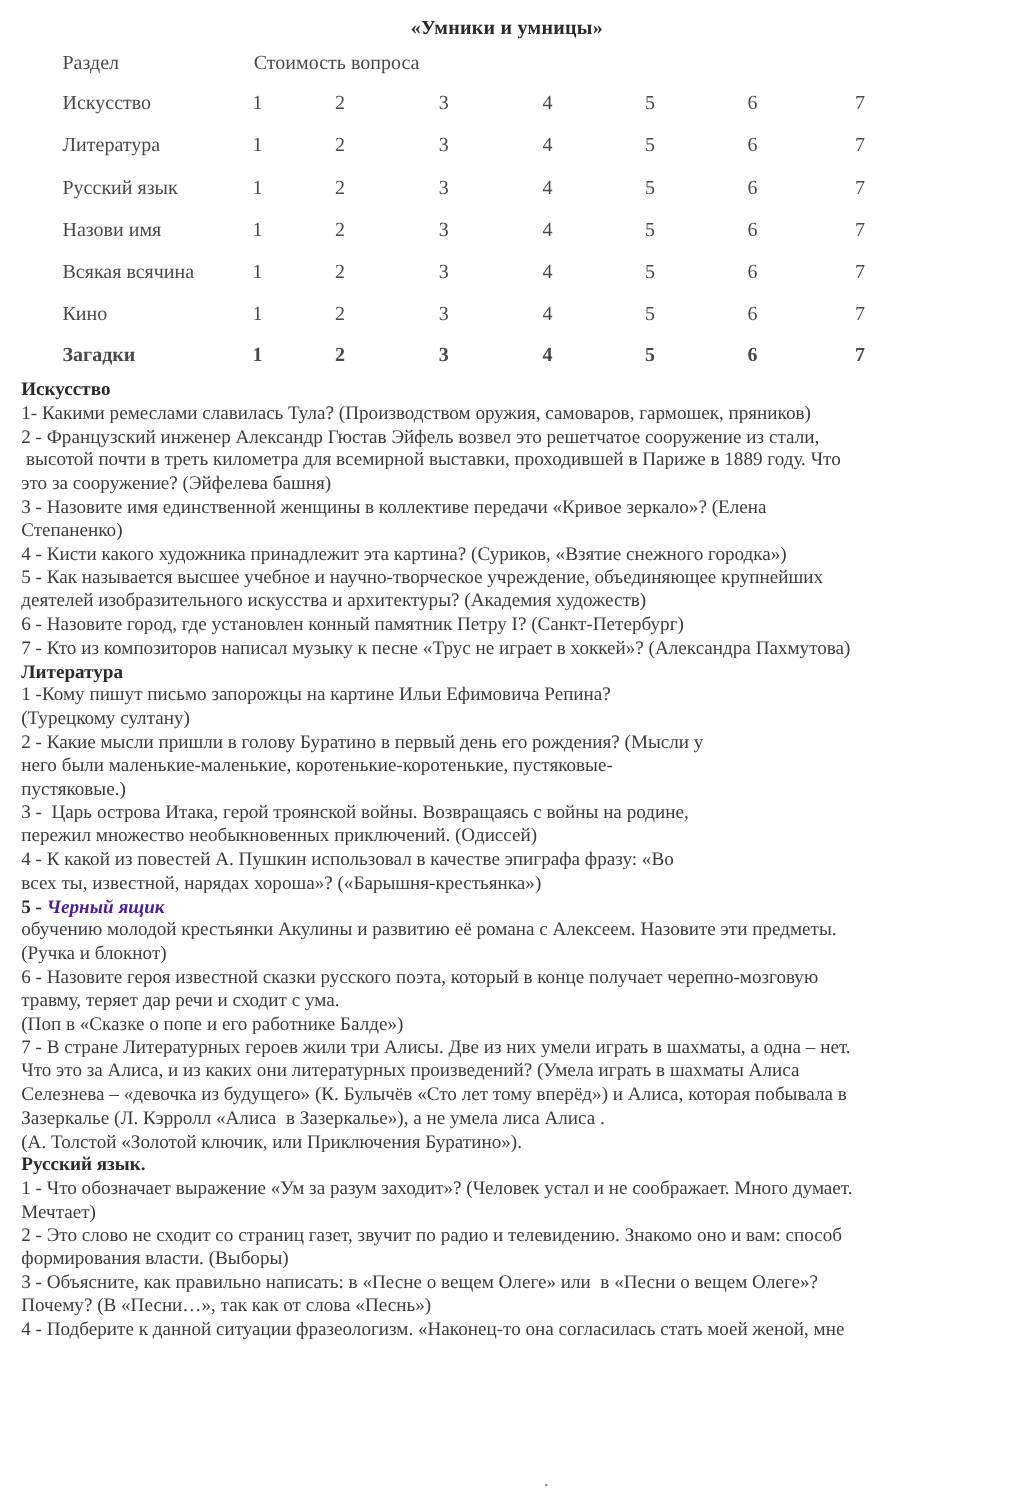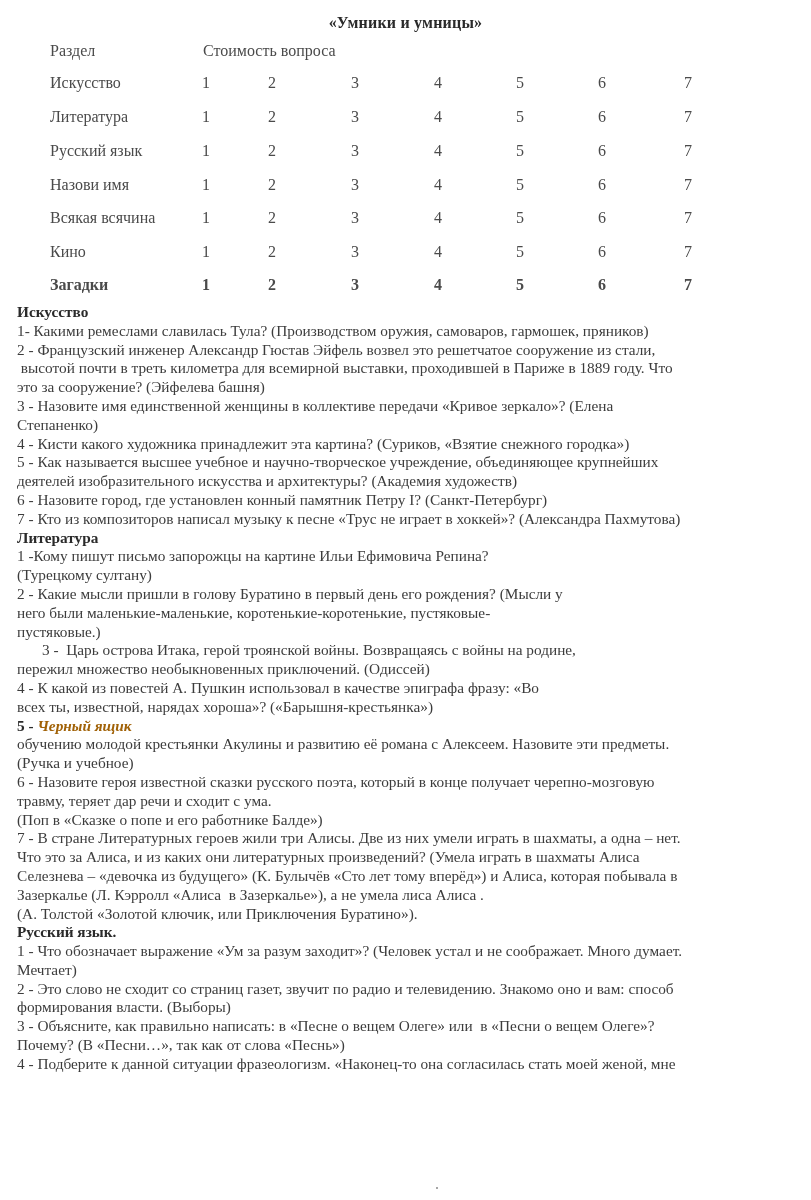--- a/index.html
+++ b/index.html
@@ -16,21 +16,21 @@
   .tbl-head { position: absolute; top: 42px; font-size: 16px; color: #4a4a4a; }
   .row { position: absolute; left: 0; width: 811px; height: 24px; font-size: 16px; color: #4a4a4a; }
   .row .label { position: absolute; left: 50px; }
   .row .num { position: absolute; width: 20px; text-align: center; }
   .body-text {
     position: absolute; left: 17px; top: 303px; width: 780px;
     font-size: 15.3px; line-height: 18.8px; color: #3c3c3c;
   }
   .body-text p { margin: 0; }
   .sec-head { font-weight: bold; color: #2a2a2a; }
-  .bi { font-weight: bold; font-style: italic; color: #a16207; }
+  .bi { font-weight: bold; font-style: italic; color: #4c1d95; }
   .dot { position: absolute; width: 2px; height: 2px; background: #888; border-radius: 1px; }
 </style>
 </head>
 <body>
 
 <div class="page">
 
   <div class="title">«Умники и умницы»</div>
 
   <div class="tbl-head" style="left:50px;">Раздел</div>
@@ -123,29 +123,29 @@
     <p>деятелей изобразительного искусства и архитектуры? (Академия художеств)</p>
     <p>6 - Назовите город, где установлен конный памятник Петру I? (Санкт-Петербург)</p>
     <p>7 - Кто из композиторов написал музыку к песне «Трус не играет в хоккей»? (Александра Пахмутова)</p>
 
     <p class="sec-head">Литература</p>
     <p>1 -Кому пишут письмо запорожцы на картине Ильи Ефимовича Репина?</p>
     <p>(Турецкому султану)</p>
     <p>2 - Какие мысли пришли в голову Буратино в первый день его рождения? (Мысли у</p>
     <p>него были маленькие-маленькие, коротенькие-коротенькие, пустяковые-</p>
     <p>пустяковые.)</p>
-    <p style="white-space:pre;margin-left:25px;">3 -  Царь острова Итака, герой троянской войны. Возвращаясь с войны на родине,</p>
+    <p style="white-space:pre;">3 -  Царь острова Итака, герой троянской войны. Возвращаясь с войны на родине,</p>
     <p>пережил множество необыкновенных приключений. (Одиссей)</p>
     <p>4 - К какой из повестей А. Пушкин использовал в качестве эпиграфа фразу: «Во</p>
     <p>всех ты, известной, нарядах хороша»? («Барышня-крестьянка»)</p>
     <p>
       <span class="sec-head" style="white-space:pre;">5 - </span><span class="bi">Черный ящик</span>
     </p>
     <p>обучению молодой крестьянки Акулины и развитию её романа с Алексеем. Назовите эти предметы.</p>
-    <p>(Ручка и учебное)</p>
+    <p>(Ручка и блокнот)</p>
     <p>6 - Назовите героя известной сказки русского поэта, который в конце получает черепно-мозговую</p>
     <p>травму, теряет дар речи и сходит с ума.</p>
     <p>(Поп в «Сказке о попе и его работнике Балде»)</p>
     <p>7 - В стране Литературных героев жили три Алисы. Две из них умели играть в шахматы, а одна – нет.</p>
     <p>Что это за Алиса, и из каких они литературных произведений? (Умела играть в шахматы Алиса</p>
     <p>Селезнева – «девочка из будущего» (К. Булычёв «Сто лет тому вперёд») и Алиса, которая побывала в</p>
     <p style="white-space:pre;">Зазеркалье (Л. Кэрролл «Алиса  в Зазеркалье»), а не умела лиса Алиса .</p>
     <p>(А. Толстой «Золотой ключик, или Приключения Буратино»).</p>
 
     <p class="sec-head">Русский язык.</p>

